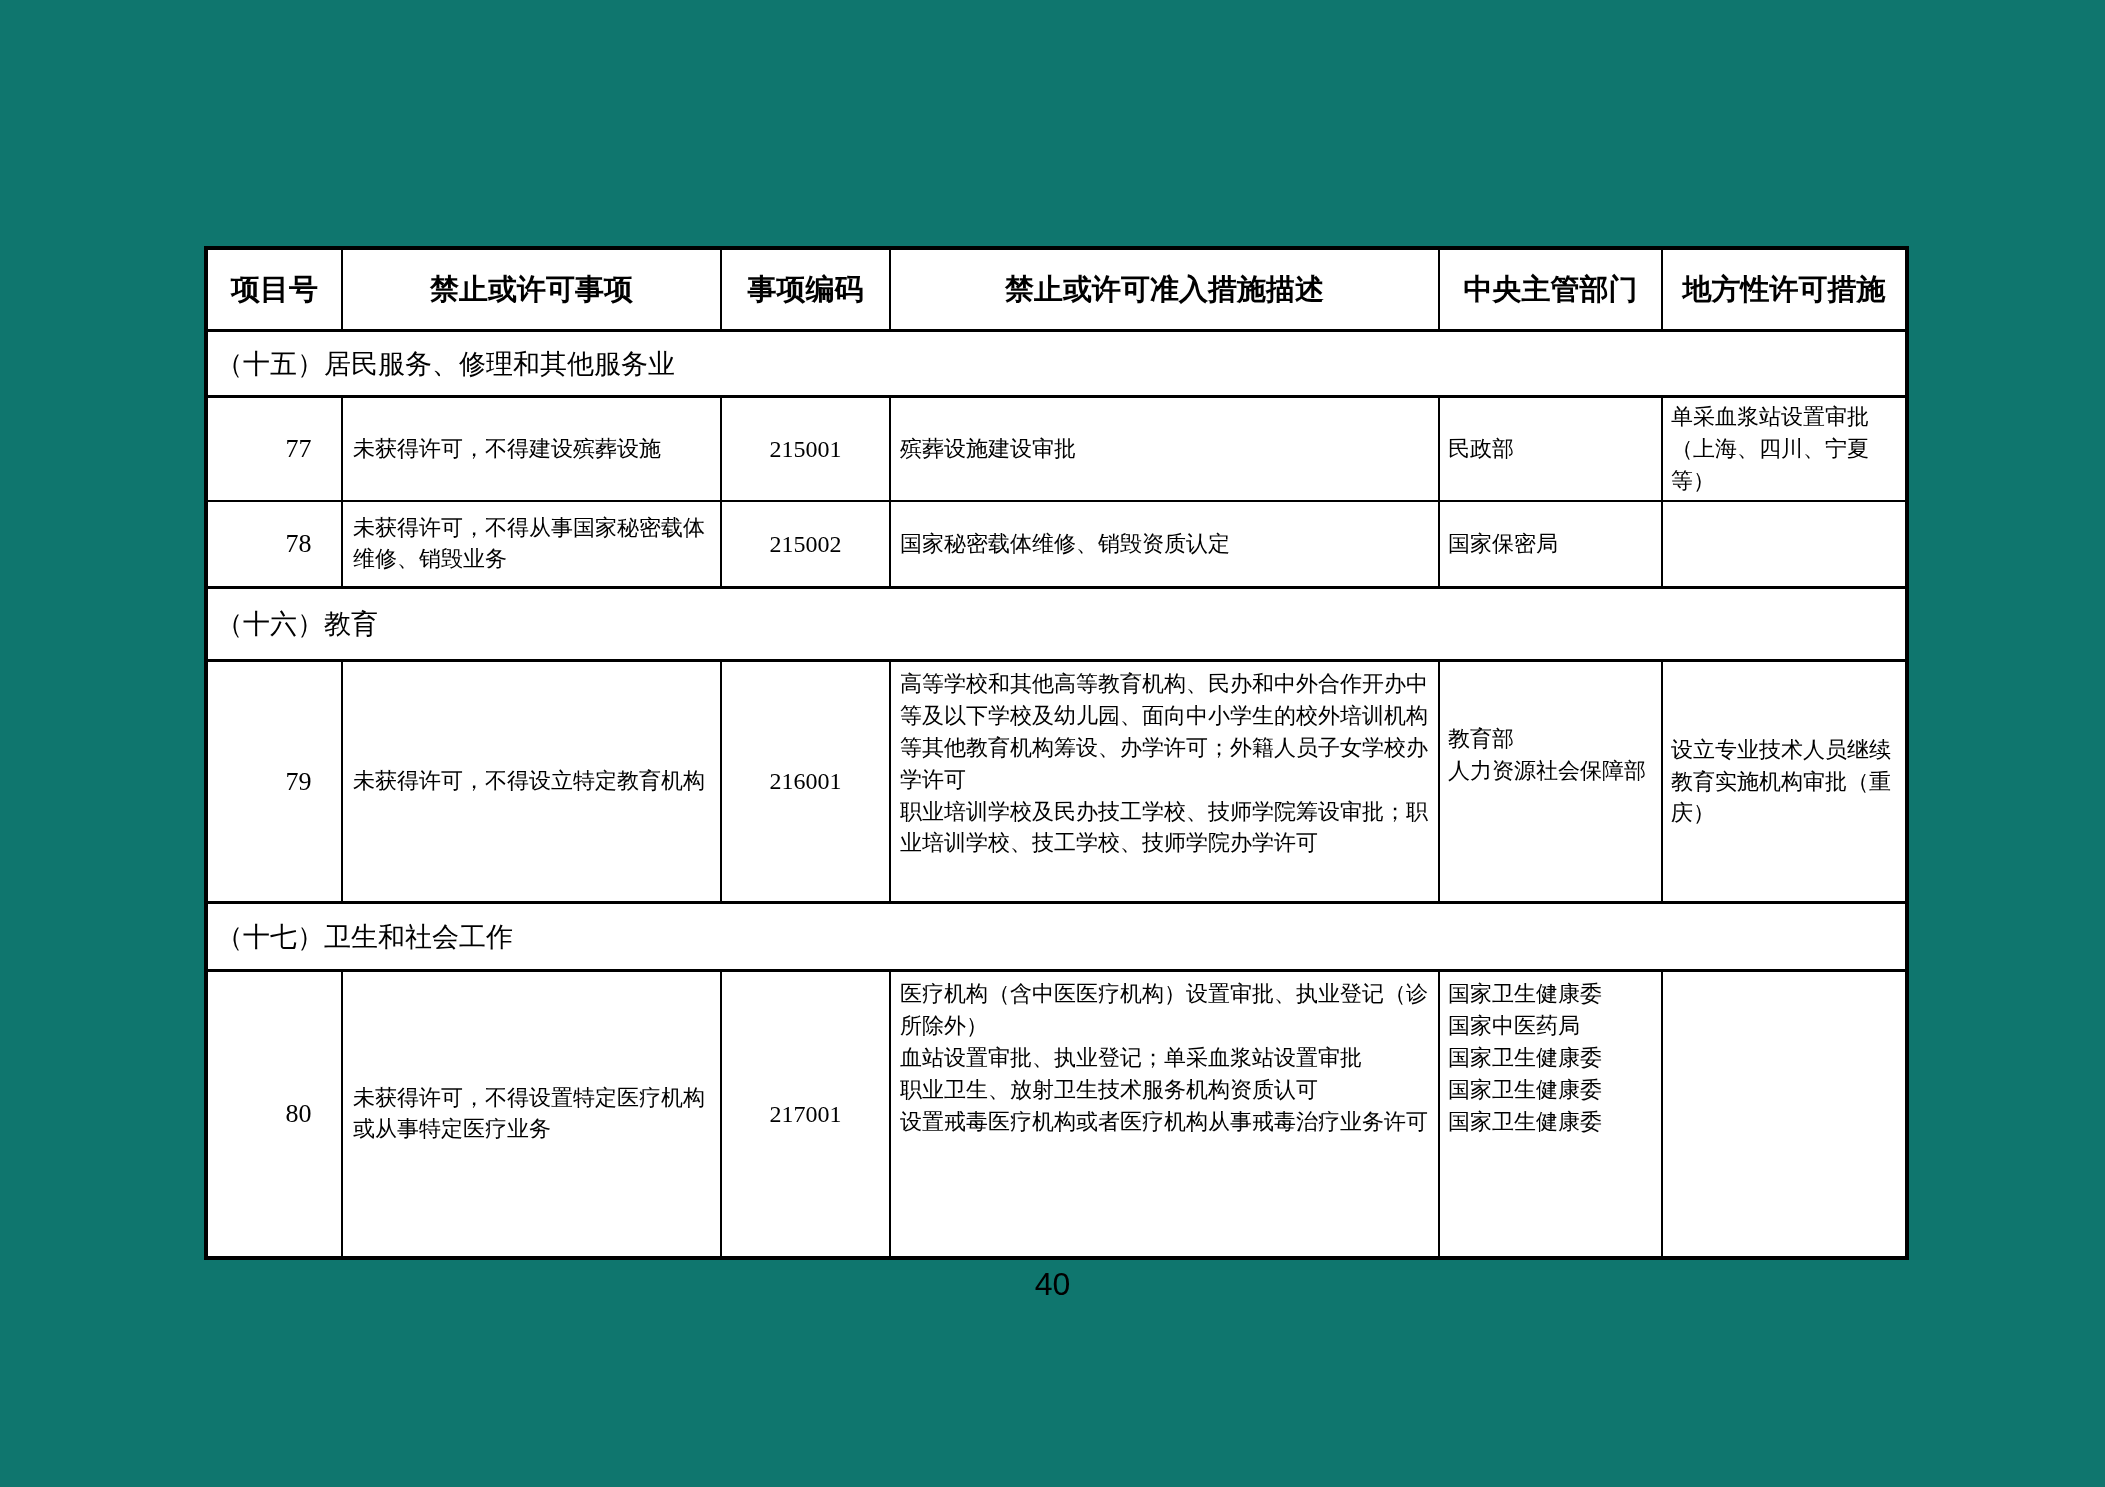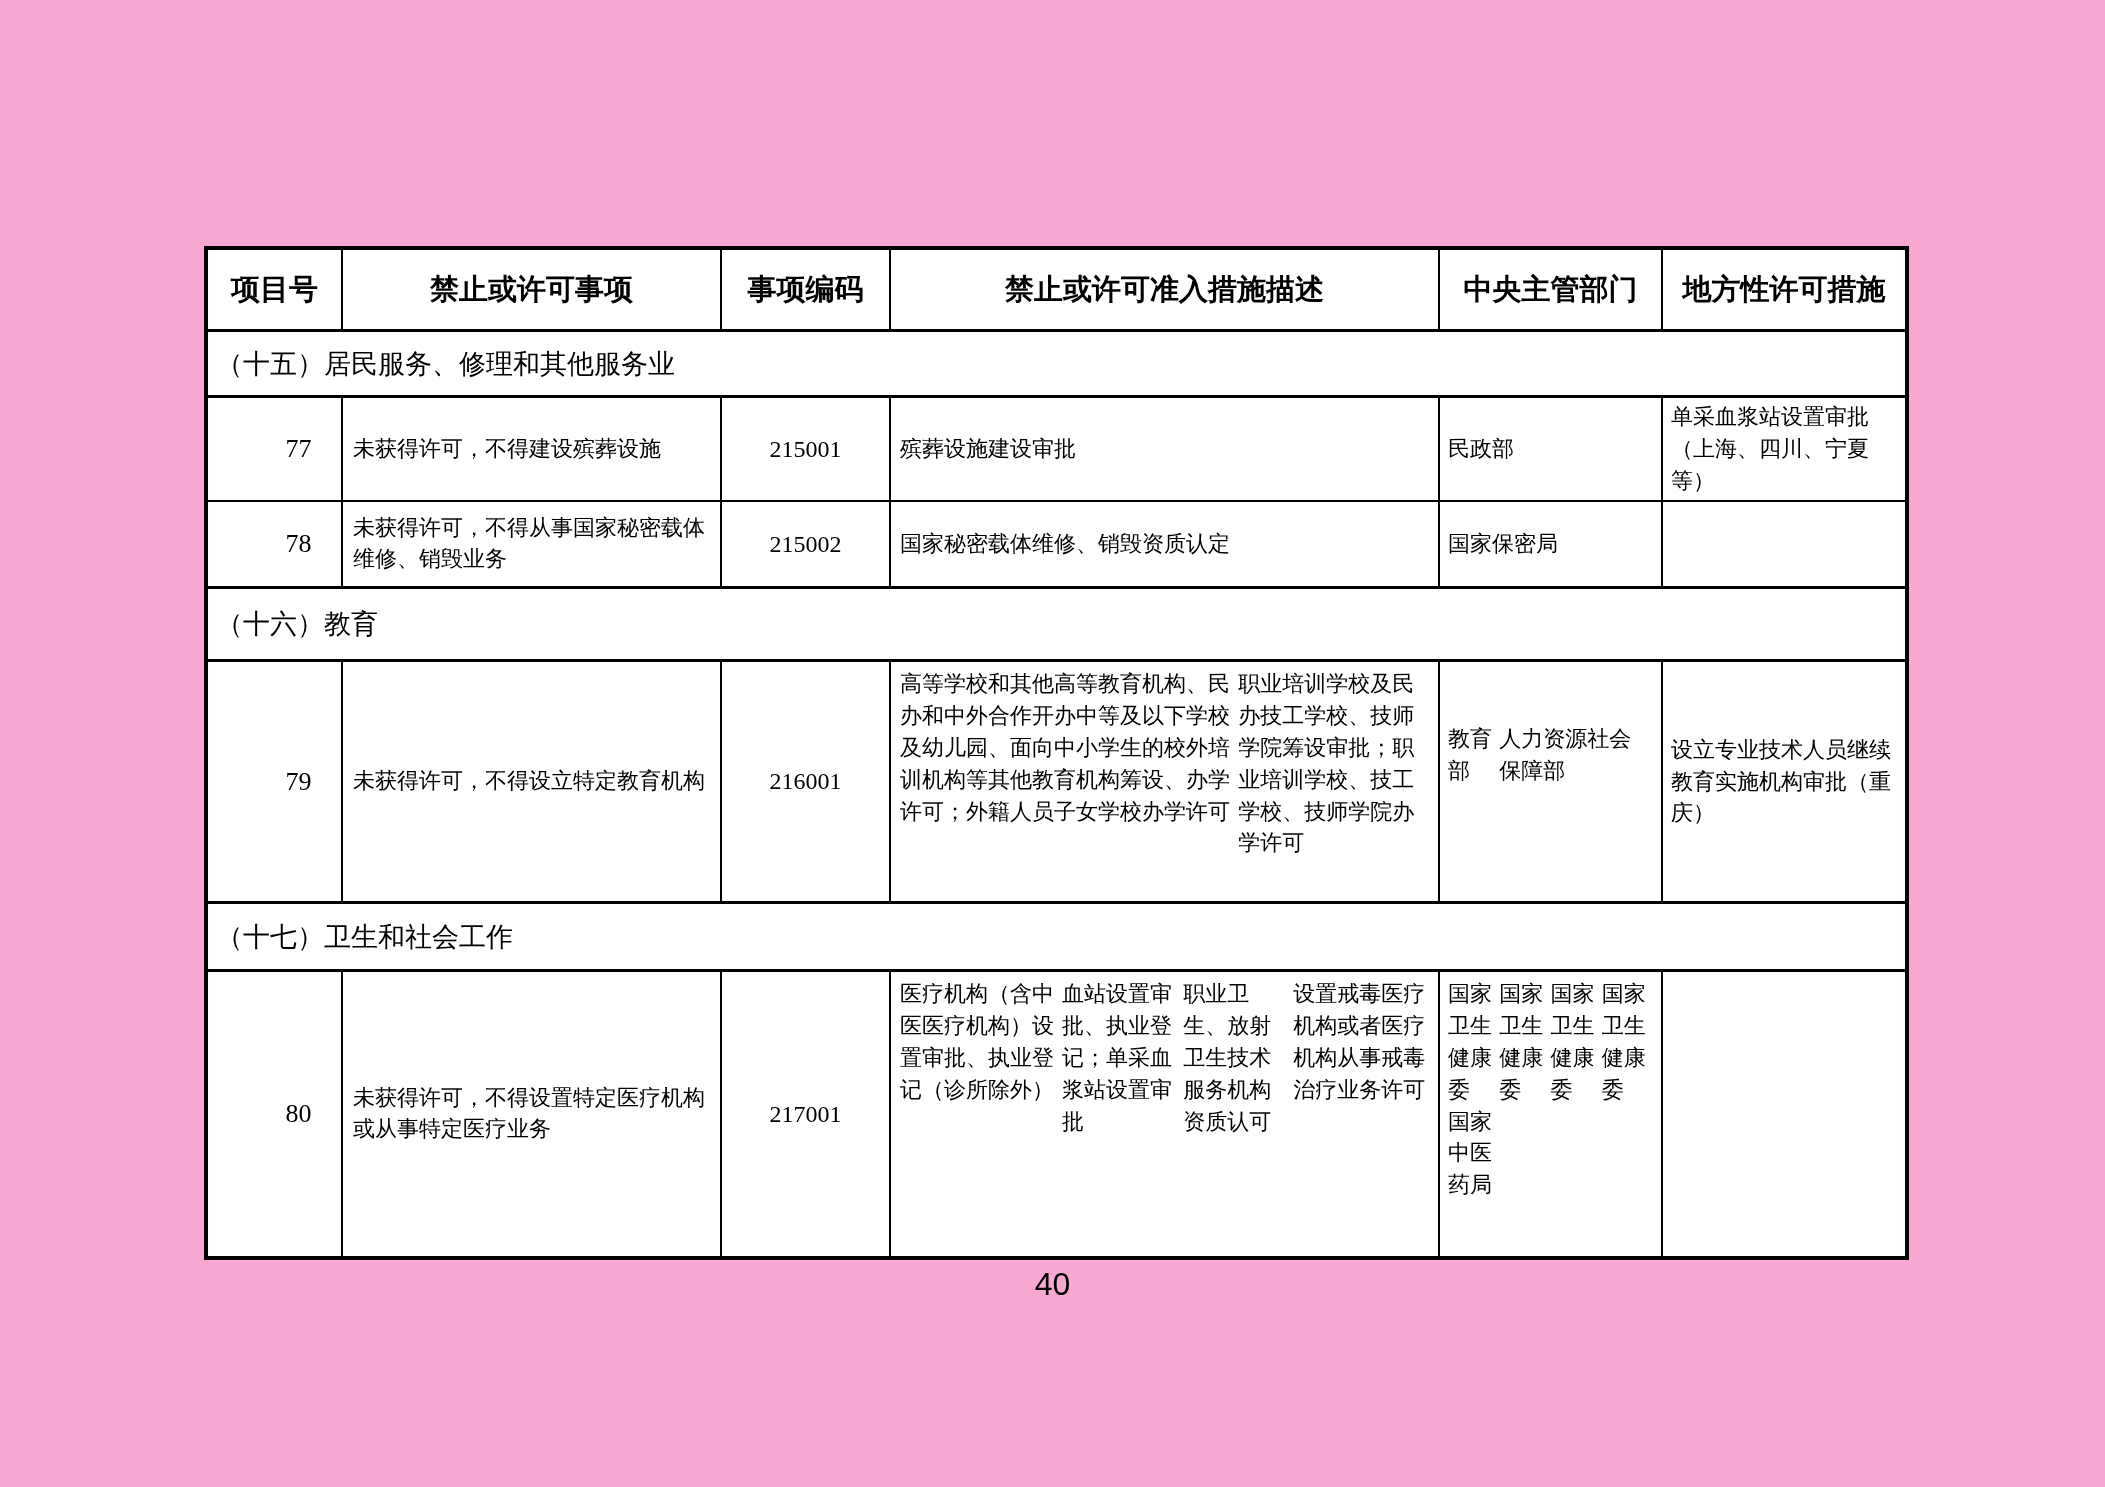--- a/index.html
+++ b/index.html
@@ -4,21 +4,21 @@
 <style>
   * { margin: 0; padding: 0; box-sizing: border-box; }
   html, body {
     width: 2105px; height: 1487px;
     background: #ffffff;
     color: #000000;
     font-family: "Liberation Sans", sans-serif;
     position: relative;
     overflow: hidden;
   }
-  .page { position: absolute; inset: 0; background: #f9a8d4; }
+  .page { position: absolute; inset: 0; background: #0f766e; }
 
   .tbl {
     position: absolute;
     left: 204px; top: 246px;
     width: 1705px;
     border: 4px solid #000;
     background: #fff;
   }
   .row {
     display: grid;
@@ -51,22 +51,22 @@
     justify-content: center;
     font-family: "Liberation Serif", serif;
     font-size: 24px;
   }
   .c-desc { padding: 6px 6px 6px 9px; }
   .c-dept { padding: 6px 8px; }
   .c-local { padding: 6px 8px; }
 
   .stack {
     display: flex;
-    flex-direction: row;
-    justify-content: center;
+    flex-direction: column;
+    justify-content: flex-start;
     align-items: stretch;
     height: 100%;
     width: 100%;
   }
   .stack > div { white-space: pre-line; }
   .pad-top-55 { padding-top: 55px; }
   .pad-bot-28 { padding-bottom: 28px; }
 
   .h-cell {
     font-weight: 700;

